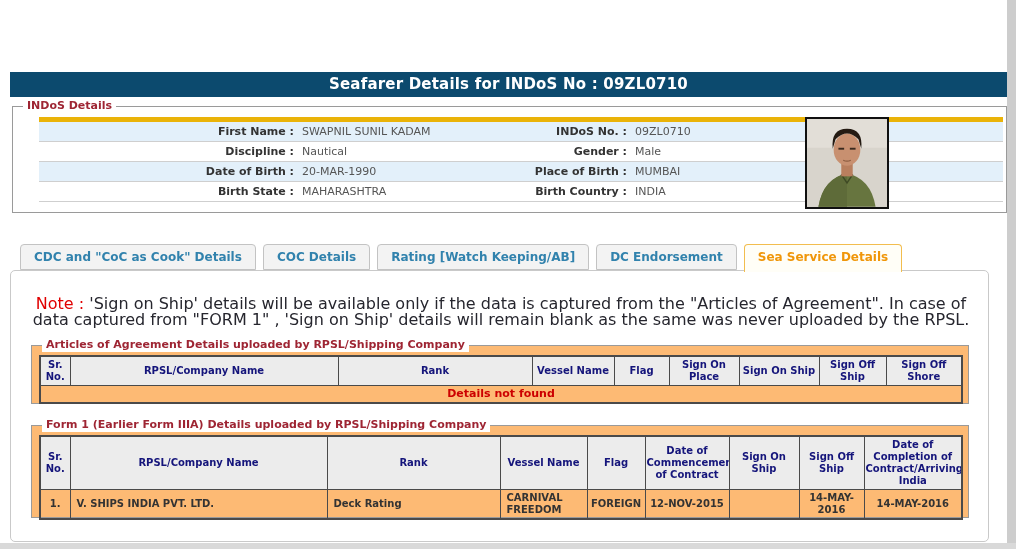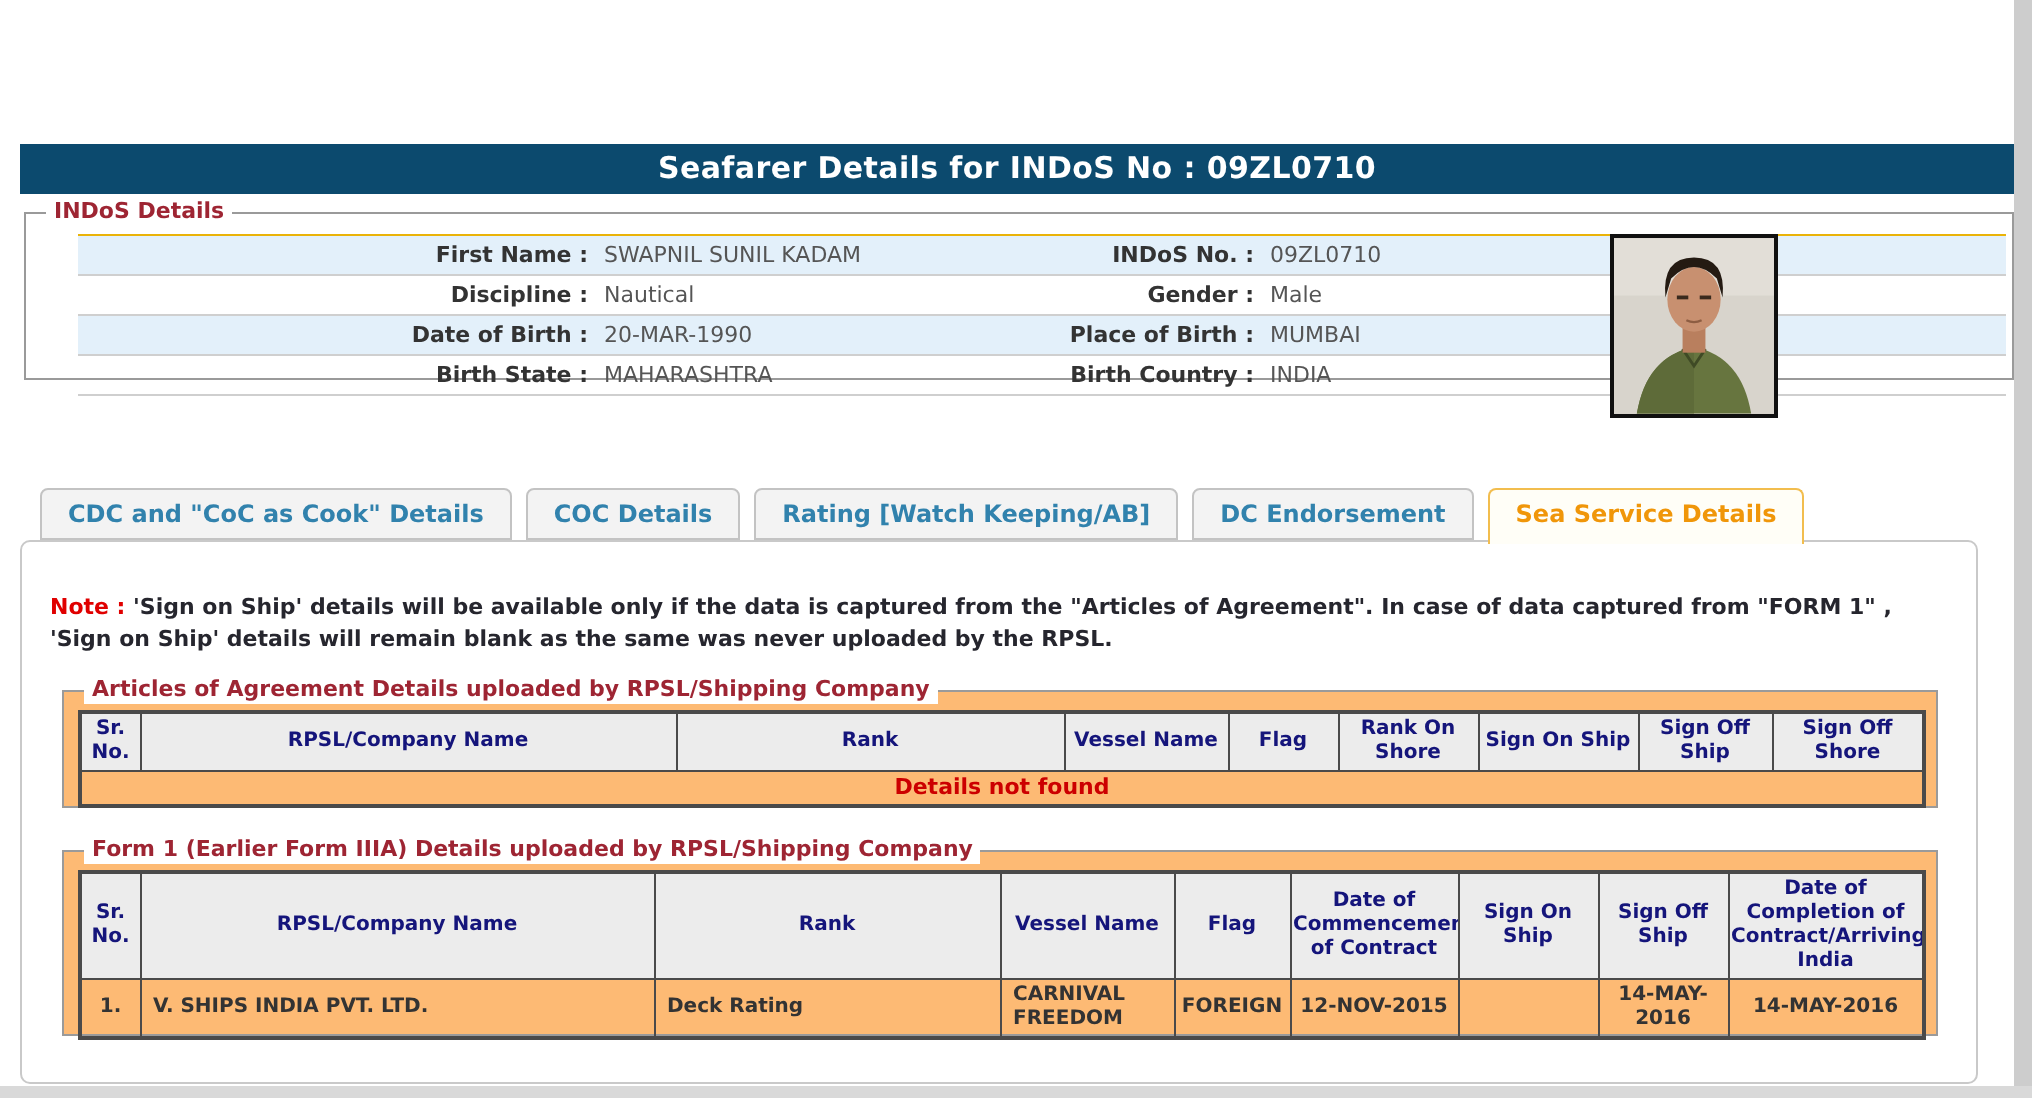--- a/index.html
+++ b/index.html
@@ -5,47 +5,47 @@
   * { box-sizing: border-box; margin: 0; padding: 0; }
   html,body { width:1016px; height:549px; background:#fff; overflow:hidden; position:relative;
               font-family:"DejaVu Sans","Liberation Sans",sans-serif; }
 
   
   .titlebar { position:absolute; left:10px; top:72px; width:997px; height:25px;
               background:#0c4a6e; color:#fff; font-weight:bold; font-size:15px;
               text-align:center; line-height:25px; letter-spacing:.2px; }
 
   
-  .indos-fs { position:absolute; left:12px; top:106px; width:995px; height:84px;
+  .indos-fs { position:absolute; left:12px; top:106px; width:995px; height:107px;
               border:1px solid #9a9a9a; background:#fff; }
   .fs-legend { position:absolute; top:-8px; left:10px; background:#fff; padding:0 4px;
                color:#9E2533; font-weight:bold; font-size:11px; line-height:14px; }
-  .irows { position:absolute; left:26px; right:3px; top:10px; border-top:1px solid #eab308; }
+  .irows { position:absolute; left:26px; right:3px; top:10px; border-top:5px solid #eab308; }
   .irow { display:flex; height:20px; line-height:20px; border-bottom:1px solid #cfcfcf; font-size:11px; }
   .irow.blue { background:#E3F0FA; }
   .irow .lab { font-weight:bold; color:#333; text-align:right; }
   .irow .val { color:#555; padding-left:8px; white-space:nowrap; }
   .l1 { width:255px; } .v1 { width:173px; } .l2 { width:160px; } .v2 { flex:1; }
 
   .photo { position:absolute; left:792px; top:10px; width:84px; height:92px;
            border:2px solid #101010; background:#d6d2ca; overflow:hidden; }
   .photo svg { display:block; width:100%; height:100%; }
 
   
   .tabs { position:absolute; left:20px; top:244px; display:flex; gap:7px; z-index:3; }
   .tab { height:26px; line-height:24px; padding:0 13px; background:#f3f3f3;
          border:1px solid #c3c3c3; border-radius:4px 4px 0 0; color:#3182AD;
          font-weight:bold; font-size:12px; white-space:nowrap; cursor:pointer; }
   .tab.active { background:#FFFEF7; border-color:#F2BD4E; border-bottom:none;
                 color:#F09609; height:28px; z-index:4; }
   .panel { position:absolute; left:10px; top:270px; width:979px; height:272px;
            border:1px solid #c9c9c9; border-radius:5px; background:#fff; }
 
-  .note { position:absolute; left:14px; top:25px; width:952px; font-size:11px;
-          font-weight:bold; color:#26262E; line-height:16px; }
+  .note { position:absolute; left:14px; top:25px; width:952px; font-size:16px;
+          font-weight:normal; color:#26262E; line-height:16px;text-align:center; }
   .note .pfx { color:#E00000; }
 
   .fs { position:absolute; left:20px; width:938px; border:1px solid #9a9a9a; background:#fdba74; }
   .fs-art { top:74px; height:59px; }
   .fs-form1 { top:154px; height:93px; }
 
   table.grid { border-collapse:collapse; table-layout:fixed; width:922px; margin:9px 0 0 7px;
                border:2px solid #4a4a4a; font-size:10px; }
   table.grid th, table.grid td { border:1px solid #4a4a4a; overflow:hidden; }
   table.grid th { background:#ECECEC; color:#15157B; font-weight:bold;
@@ -135,21 +135,21 @@
           <col style="width: 67px;">
           <col style="width: 76px;">
         </colgroup>
         <thead>
           <tr>
             <th>Sr. No.</th>
             <th>RPSL/Company Name</th>
             <th>Rank</th>
             <th>Vessel Name</th>
             <th>Flag</th>
-            <th>Rank On Shore</th>
+            <th>Sign On Place</th>
             <th>Sign On Ship</th>
             <th>Sign Off Ship</th>
             <th>Sign Off Shore</th>
           </tr>
         </thead>
         <tbody>
           <tr>
             <td class="empty" colspan="9">Details not found</td>
           </tr>
         </tbody>

